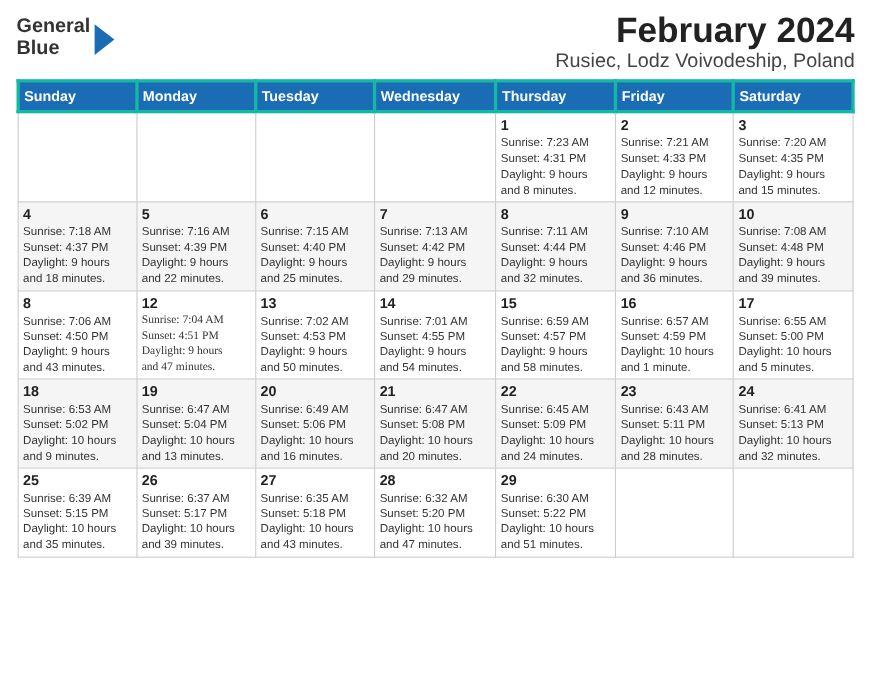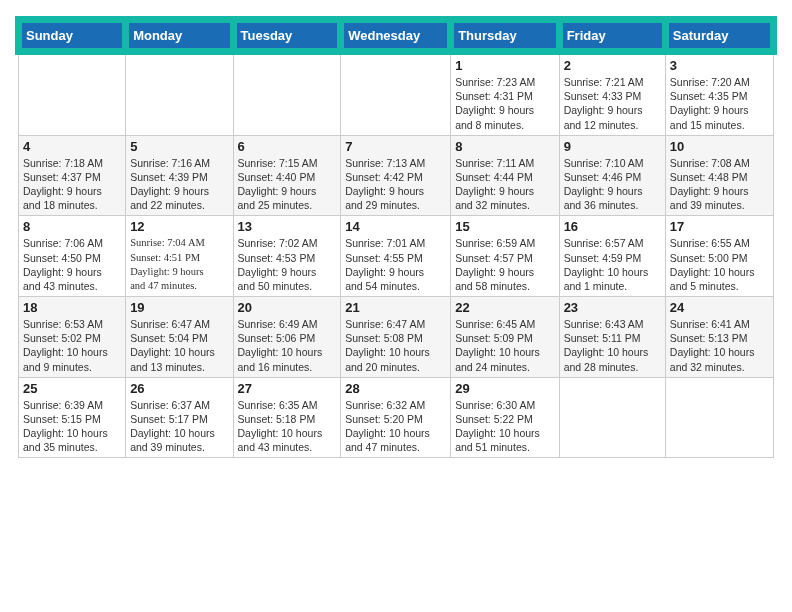--- a/index.html
+++ b/index.html
@@ -57,21 +57,21 @@
       border-collapse: collapse;
       font-size: 11px;
     }
     .calendar thead th {
       background: #1a6db5;
       color: #fff;
       padding: 5px 4px;
       text-align: left;
       font-size: 13px;
       font-weight: bold;
-      border: 7px solid #14b8a6;
+      border: 3px solid #14b8a6;
     }
     .calendar tbody td {
       border: 1px solid #ccc;
       vertical-align: top;
       padding: 3px 4px;
       width: 113px;
       min-height: 80px;
       height: 80px;
       background: #fff;
     }
@@ -91,20 +91,31 @@
       line-height: 1.35;
     }
     .empty-cell {
       background: #fff !important;
     }
   </style>
 </head>
 <body>
 
 <div class="header-area">
+  <div class="logo">
+    <div class="logo-text">
+      <span>General</span>
+      <span>Blue</span>
+    </div>
+    <div class="logo-arrow"></div>
+  </div>
+  <div class="title-area">
+    <h1>February 2024</h1>
+    <h2>Rusiec, Lodz Voivodeship, Poland</h2>
+  </div>
 </div>
 
 <table class="calendar">
   <thead>
     <tr>
     <th>Sunday</th>
         <th>Monday</th>
         <th>Tuesday</th>
         <th>Wednesday</th>
         <th>Thursday</th>

